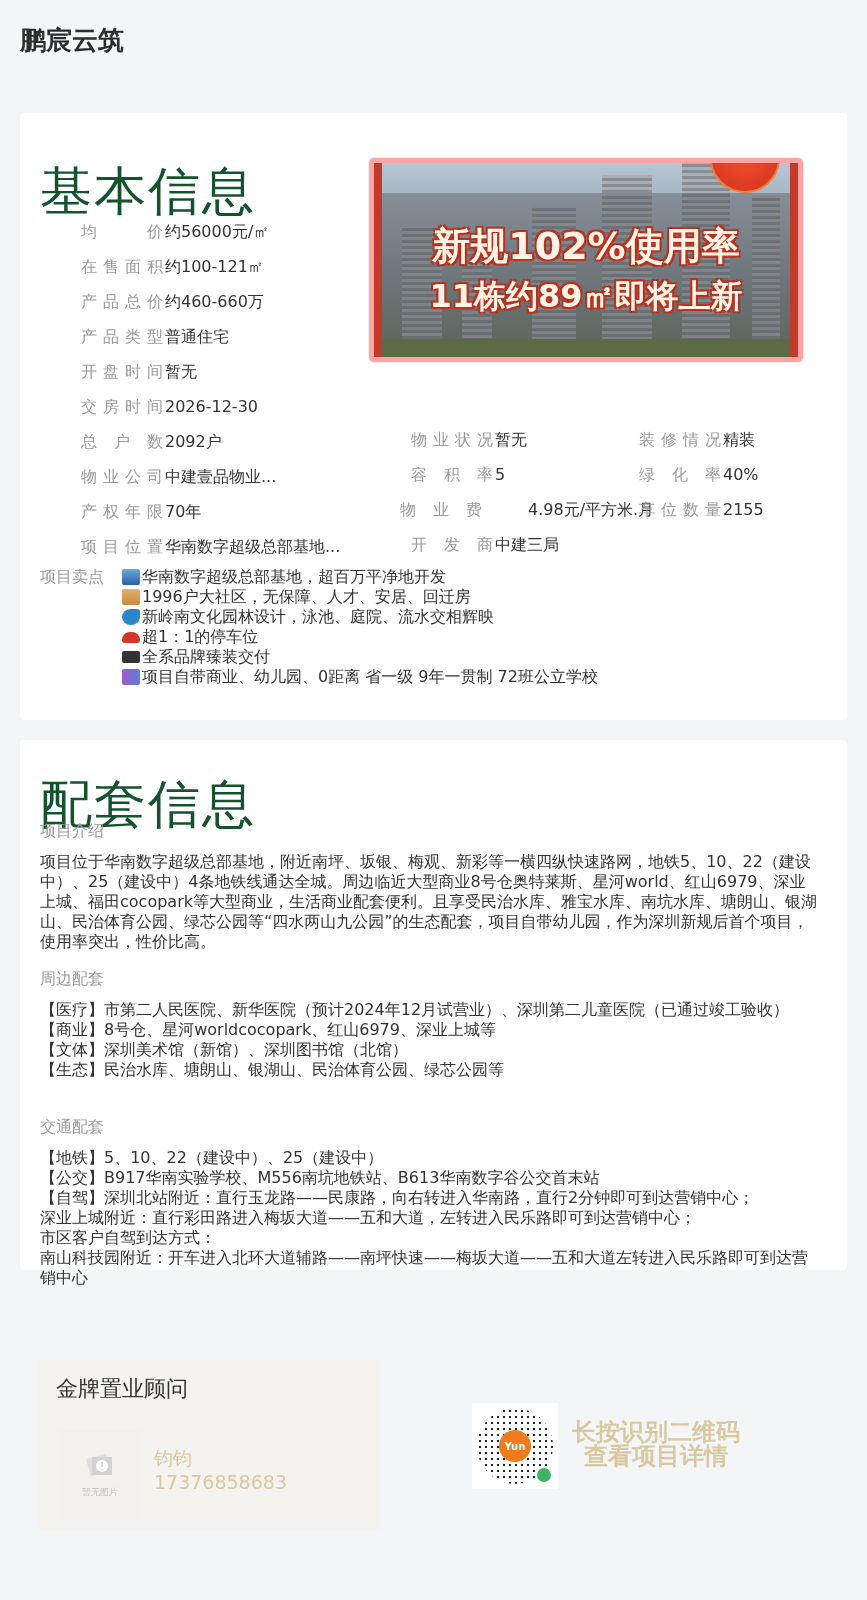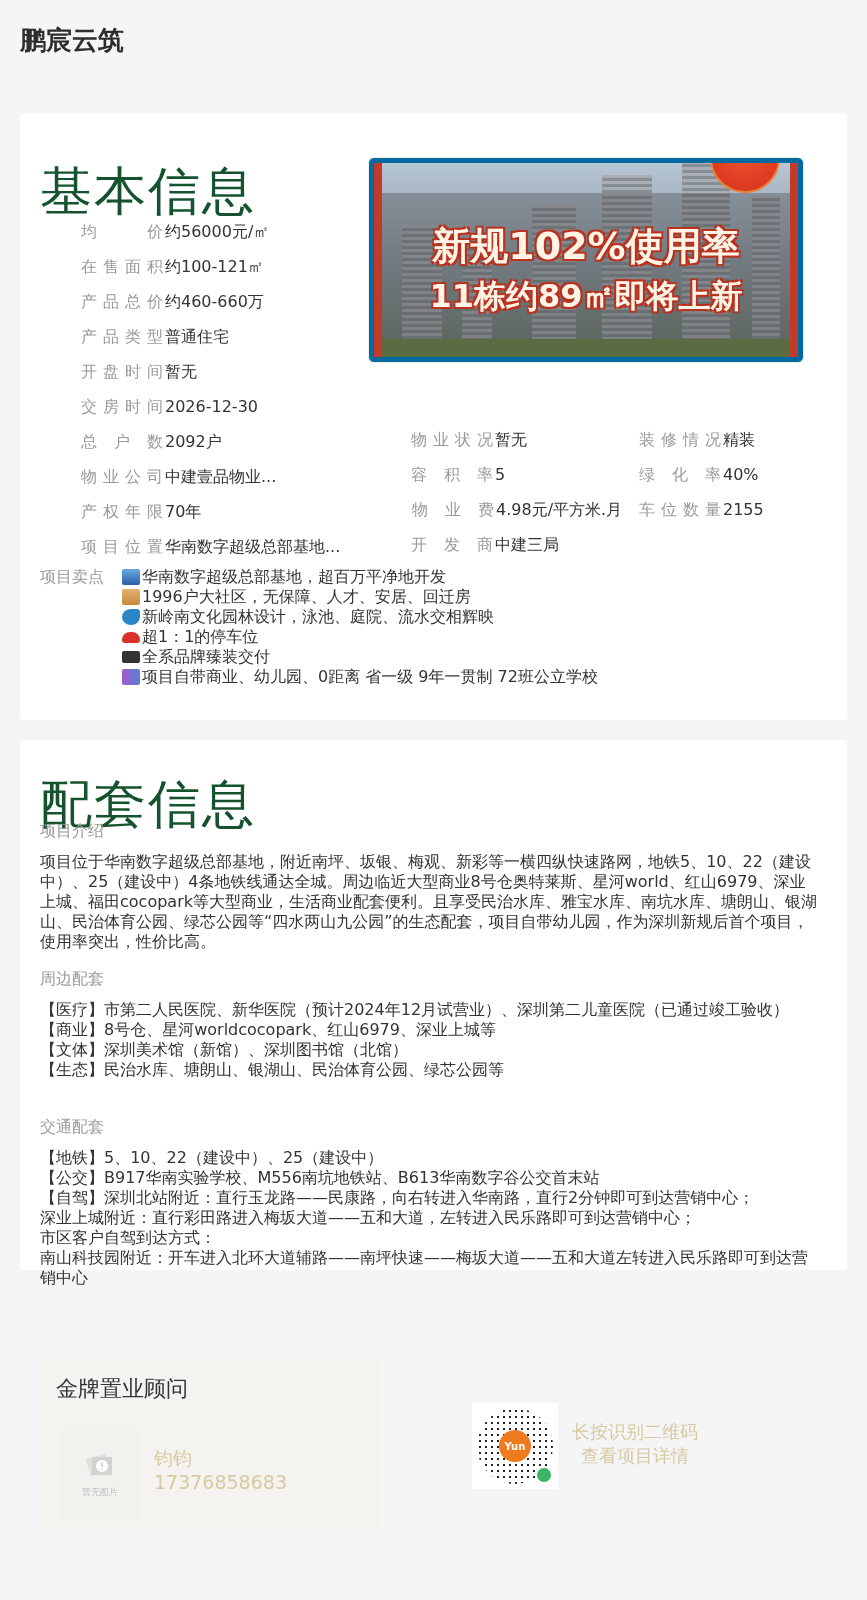--- a/index.html
+++ b/index.html
@@ -13,21 +13,21 @@
   .card { position: absolute; left: 20px; width: 827px; background: #fff; border-radius: 4px; }
   .card-basic { top: 113px; height: 607px; }
   .card-support { top: 740px; height: 530px; }
 
   .section-title { position: absolute; left: 20px; font-size: 52px; color: #14532d; line-height: 56px; letter-spacing: 2px; margin-top: 32px; }
 
   .info-row { position: absolute; display: flex; align-items: baseline; font-size: 16px; line-height: 22px; }
   .info-label { color: #9a9a9a; width: 84px; flex-shrink: 0; text-align-last: justify; text-align: justify; padding-right: 2px; margin-left: 41px; }
   .info-value { color: #333; white-space: nowrap; }
 
-  .promo-frame { position: absolute; left: 348px; top: 44px; width: 436px; height: 206px; border: 1px solid #eee; border-radius: 6px; background: #0369a1; padding: 5px; }
+  .promo-frame { position: absolute; left: 348px; top: 44px; width: 436px; height: 206px; border: 1px solid #eee; border-radius: 6px; background: #fca5a5; padding: 5px; }
   .promo-img { position: relative; width: 100%; height: 100%; background: linear-gradient(180deg, #b7c6d4 0%, #8c98a3 50%, #6e7c72 90%, #58664f 100%); border-left: 8px solid #c23a2a; border-right: 8px solid #c23a2a; overflow: hidden; }
   .promo-bldg { position: absolute; bottom: 12px; background: repeating-linear-gradient(180deg, #a7abb0 0 3px, #7f858c 3px 6px); opacity: 0.85; }
   .promo-overlay { position: absolute; left: 0; right: 0; top: 30px; bottom: 0; background: rgba(70,70,70,0.35); }
   .promo-sun { position: absolute; right: 10px; top: -40px; width: 70px; height: 70px; border-radius: 50%; background: radial-gradient(circle at 50% 40%, #f2532f, #d4301c); border: 2px solid #e8803a; }
   .promo-text1, .promo-text2 { position: absolute; left: 0; right: 0; text-align: center; color: #fff4e6; font-weight: bold; text-shadow: 2px 2px 0 #b8321f, -2px -2px 0 #b8321f, 2px -2px 0 #b8321f, -2px 2px 0 #b8321f; white-space: nowrap; }
   .promo-text1 { top: 58px; font-size: 38px; }
   .promo-text2 { top: 112px; font-size: 32px; }
   .promo-ground { position: absolute; left: 0; right: 0; bottom: 0; height: 18px; background: #5b6b44; }
 
   .selling { position: absolute; left: 20px; top: 454px; display: flex; font-size: 16px; line-height: 20px; }
@@ -46,21 +46,21 @@
   .avatar-pic { width: 32px; height: 28px; position: relative; }
   .avatar-caption { font-size: 9px; color: #c0c0c0; margin-top: 6px; }
   .c-name { position: absolute; left: 116px; top: 86px; font-size: 19px; color: #d9c9a0; line-height: 24px; }
   .c-phone { position: absolute; left: 116px; top: 110px; font-size: 19px; color: #d9c9a0; line-height: 24px; }
 
   .qr { position: absolute; left: 472px; top: 1403px; width: 86px; height: 86px; background: #fff; padding: 5px; }
   .qr-inner { position: relative; width: 100%; height: 100%; background:
       radial-gradient(circle, #222 1px, transparent 1.5px) 0 0/6px 6px; border-radius: 50%; }
   .qr-logo { position: absolute; left: 22px; top: 22px; width: 32px; height: 32px; border-radius: 50%; background: #f07a1e; color: #fff; font-size: 10px; display: flex; align-items: center; justify-content: center; font-weight: bold; }
   .qr-badge { position: absolute; right: 2px; bottom: 2px; width: 14px; height: 14px; border-radius: 50%; background: #3bb563; }
-  .qr-caption { position: absolute; left: 572px; top: 1420px; font-size: 18px; color: #d9c9a0; line-height: 24px; text-align: center; }
+  .qr-caption { position: absolute; left: 572px; top: 1420px; font-size: 24px; color: #d9c9a0; line-height: 24px; text-align: center; font-weight: bold; }
 </style>
 </head>
 <body>
 
 <div class="header">
   <div class="title">鹏宸云筑</div>
 </div>
 
 <div class="card card-basic">
   <div class="section-title" style="top:18px;">基本信息</div>
@@ -123,21 +123,21 @@
   </div>
 
   <div class="info-row" style="left:350px;top:316px;">
     <span class="info-label">物业状况</span>
     <span class="info-value">暂无</span>
   </div>
   <div class="info-row" style="left:350px;top:351px;">
     <span class="info-label">容 积 率</span>
     <span class="info-value">5</span>
   </div>
-  <div class="info-row" style="left:351px;top:386px;">
+  <div class="info-row" style="left:339px;top:386px;gap:44px;">
     <span class="info-label">物 业 费</span>
     <span class="info-value">4.98元/平方米.月</span>
   </div>
   <div class="info-row" style="left:350px;top:421px;">
     <span class="info-label">开 发 商</span>
     <span class="info-value">中建三局</span>
   </div>
 
   <div class="info-row" style="left:578px;top:316px;">
     <span class="info-label">装修情况</span>

